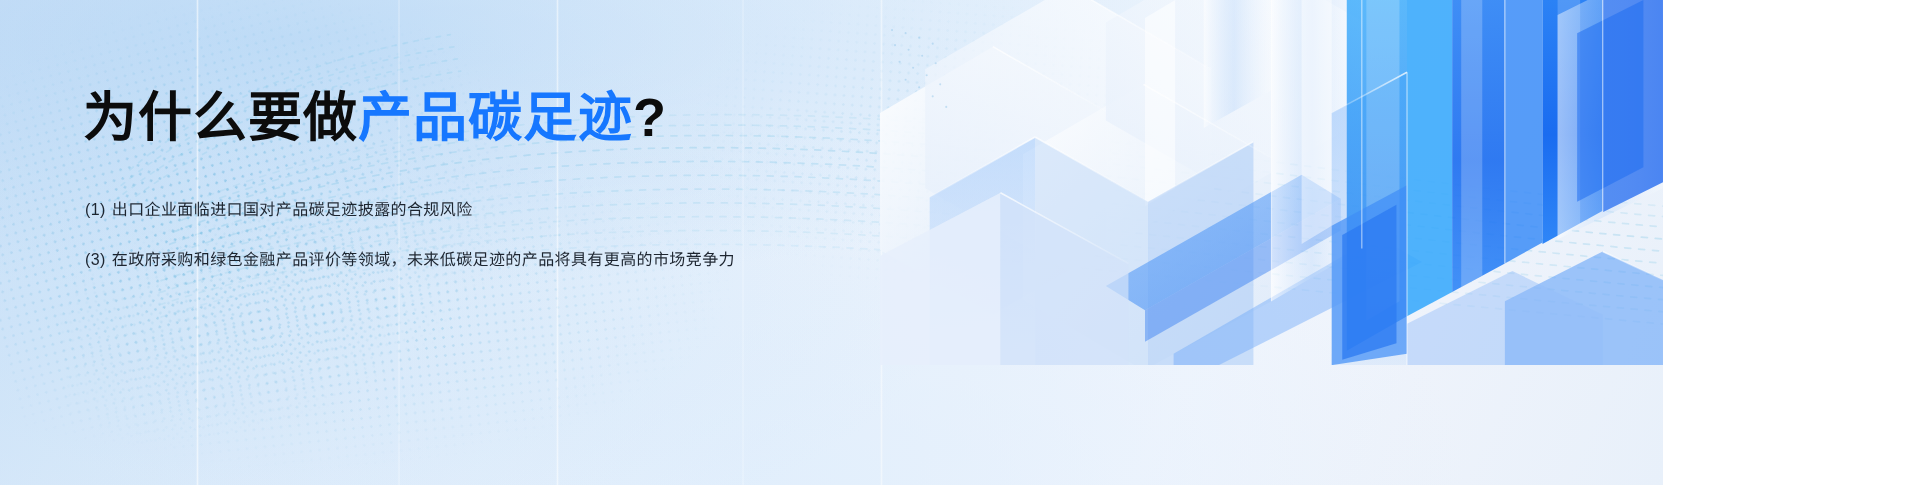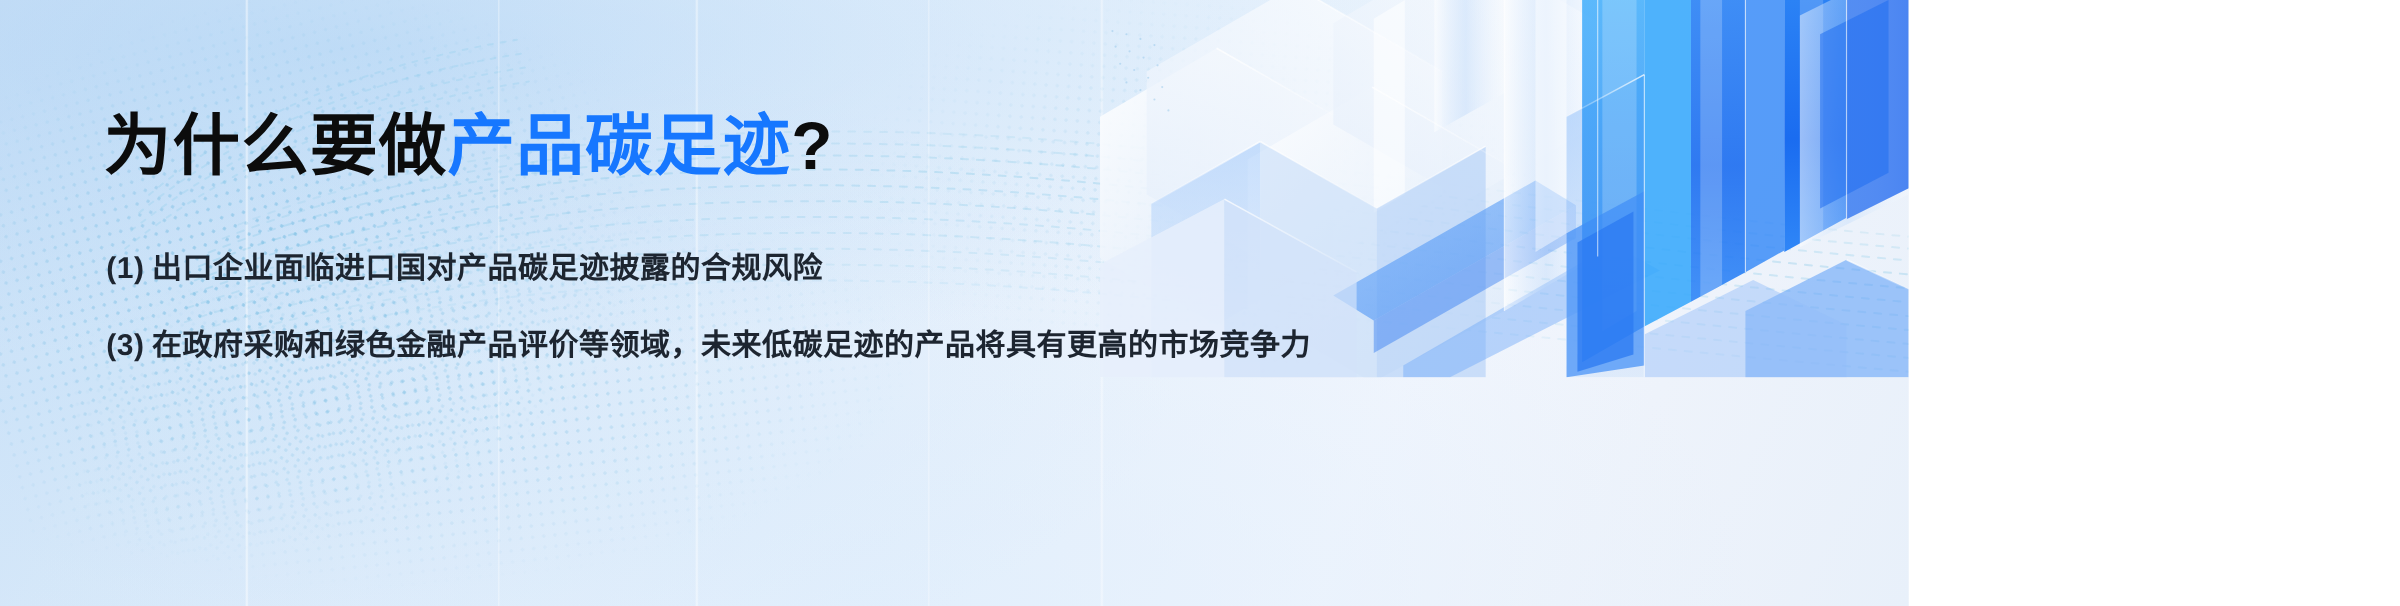--- a/index.html
+++ b/index.html
@@ -4,21 +4,21 @@
 <title>Product Carbon Footprint Banner</title>
 <style>
   html, body {
     margin: 0;
     padding: 0;
     background: #ffffff;
   }
 
   .banner {
     position: relative;
-    width: 1527px;
+    width: 1663px;
     height: 485px;
     overflow: hidden;
     font-family: "Liberation Sans", "DejaVu Sans", sans-serif;
     background: linear-gradient(115deg,
                 #cfe2f7 0%,
                 #d9e9f9 14%,
                 #e3eefb 30%,
                 #eaf2fc 46%,
                 #eef4fc 60%,
                 #f2f6fd 72%,
@@ -114,27 +114,26 @@
 
   .points {
     position: absolute;
     top: 198px;
     left: 2px;
     margin: 0;
     padding: 0;
     list-style: none;
   }
   .point {
-    font-size: 24px;
+    font-size: 16px;
     line-height: 1.45;
     color: #1d2530;
     letter-spacing: .4px;
     white-space: nowrap;
     margin-bottom: 27px;
-    font-weight: bold;
   }
   .point:last-child { margin-bottom: 0; }
   .point-index { margin-right: 6px; }
 </style>
 </head>
 <body>
 
 <div class="banner">
 
   <div class="bg-layer bg-sweeps"></div>

